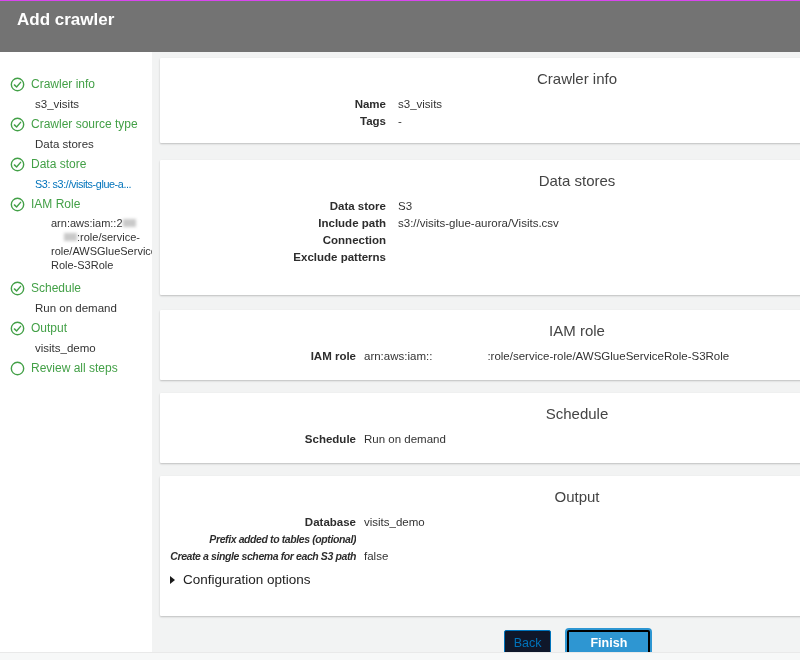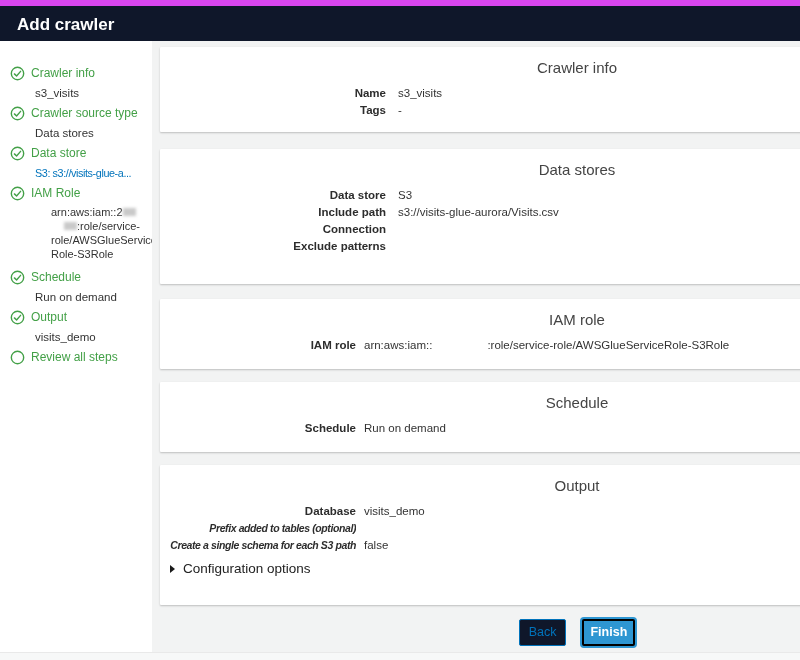--- a/index.html
+++ b/index.html
@@ -1,20 +1,20 @@
 <!DOCTYPE html>
 <html><head>
 <meta charset="utf-8">
 <style>
   html,body{margin:0;padding:0;}
   body{font-family:"Liberation Sans",sans-serif;color:#333;background:#fff;}
   #app{position:relative;width:800px;height:660px;overflow:hidden;background:#f2f3f3;}
 
   
-  #hdr{height:41px;background:#0f172a;border-top:6px solid #d946ef;box-sizing:border-box;}
+  #hdr{height:52px;background:#737373;border-top:1px solid #d946ef;box-sizing:border-box;}
   #hdr h1{margin:0;padding-left:17px;line-height:38px;font-size:17px;font-weight:bold;color:#fff;}
 
   
   #content{display:flex;height:616px;}
   #sidebar{flex:none;width:152px;background:#fff;padding-top:22px;box-sizing:border-box;overflow:hidden;}
   #main{flex:1;overflow:hidden;padding:6px 0 0 8px;box-sizing:border-box;}
 
   
   .step-label{display:flex;align-items:center;height:20px;padding-left:10px;font-size:12px;color:#43a047;cursor:pointer;white-space:nowrap;}
   .step-label svg{margin-right:6px;flex:none;}
@@ -40,21 +40,21 @@
   .row-label.small{font-size:10.5px;letter-spacing:-0.4px;font-style:italic;}
   .row-value{white-space:nowrap;color:#333;}
   .redacted-gap{display:inline-block;width:55px;height:1px;}
   .expander{display:flex;align-items:center;margin:7px 0 0 10px;font-size:13.5px;color:#222;cursor:pointer;}
   .caret{width:0;height:0;border-left:5px solid #1a1a1a;border-top:4px solid transparent;border-bottom:4px solid transparent;margin-right:8px;}
 
   
   #footer{width:834px;display:flex;justify-content:center;gap:16px;padding-top:14px;}
   .btn{font-family:inherit;font-size:12.5px;border-radius:2px;cursor:pointer;line-height:15px;}
   #back-btn{background:#0f172a;color:#0073bb;border:1px solid #0073bb;padding:5px 9px;}
-  #finish-btn{background:#2e96d2;color:#fff;font-weight:bold;border:2px solid #000;box-shadow:0 0 0 2px #2e96d2;padding:4px 6px;}
+  #finish-btn{background:#2e96d2;color:#fff;font-weight:bold;border:2px solid #000;box-shadow:0 0 0 2px #2e96d2;padding:4px 21px;}
 
   #bottom-strip{position:absolute;left:0;bottom:0;width:800px;height:7px;background:#f7f8f8;border-top:1px solid #e9e9e9;}
 </style>
 </head>
 <body>
 
 <div id="app">
   <div id="hdr">
     <h1>Add crawler</h1>
   </div>

